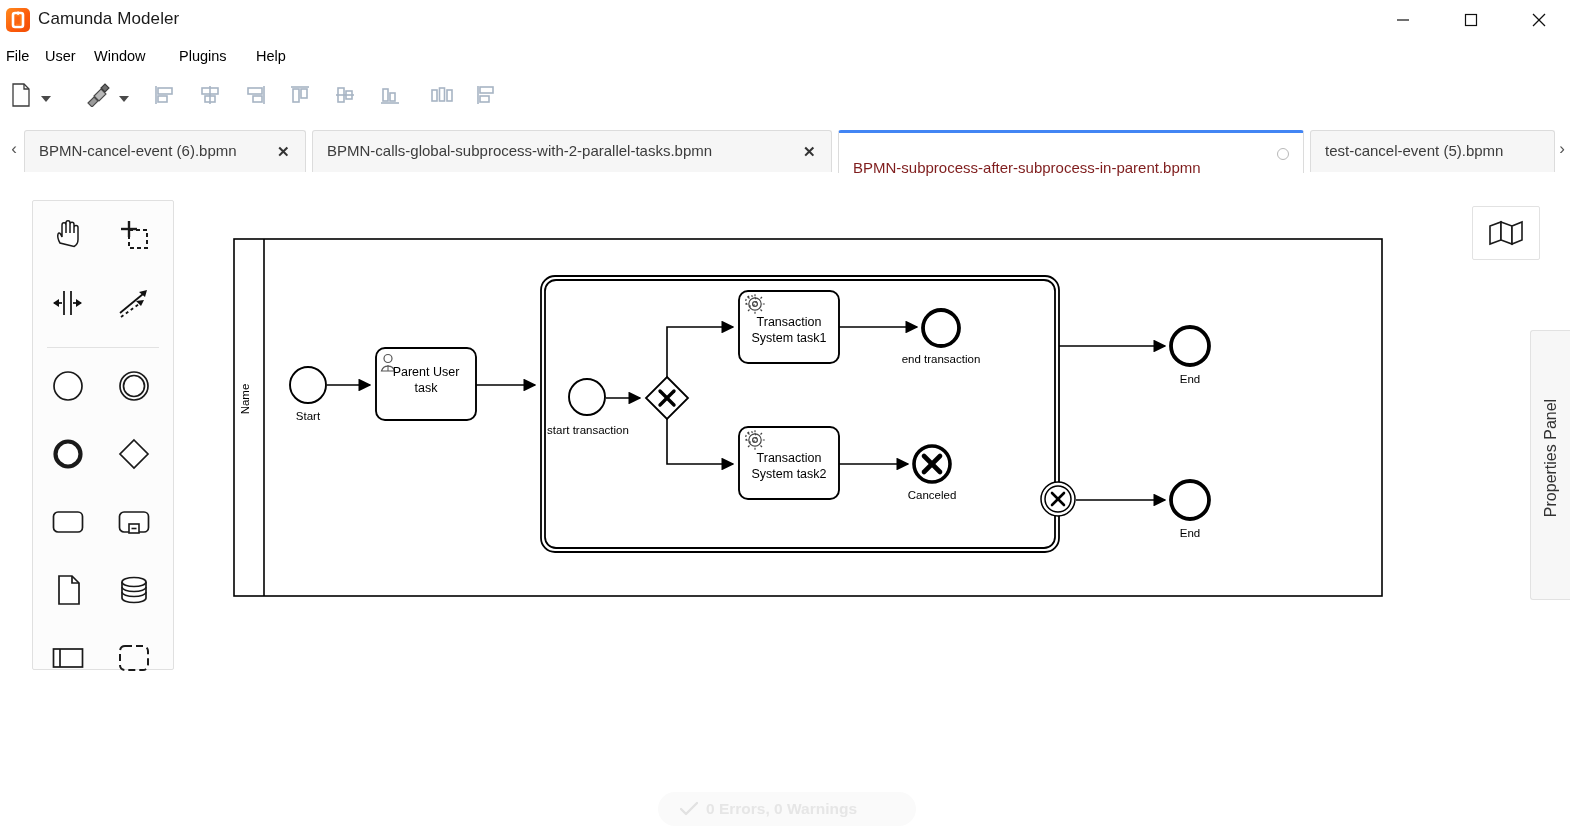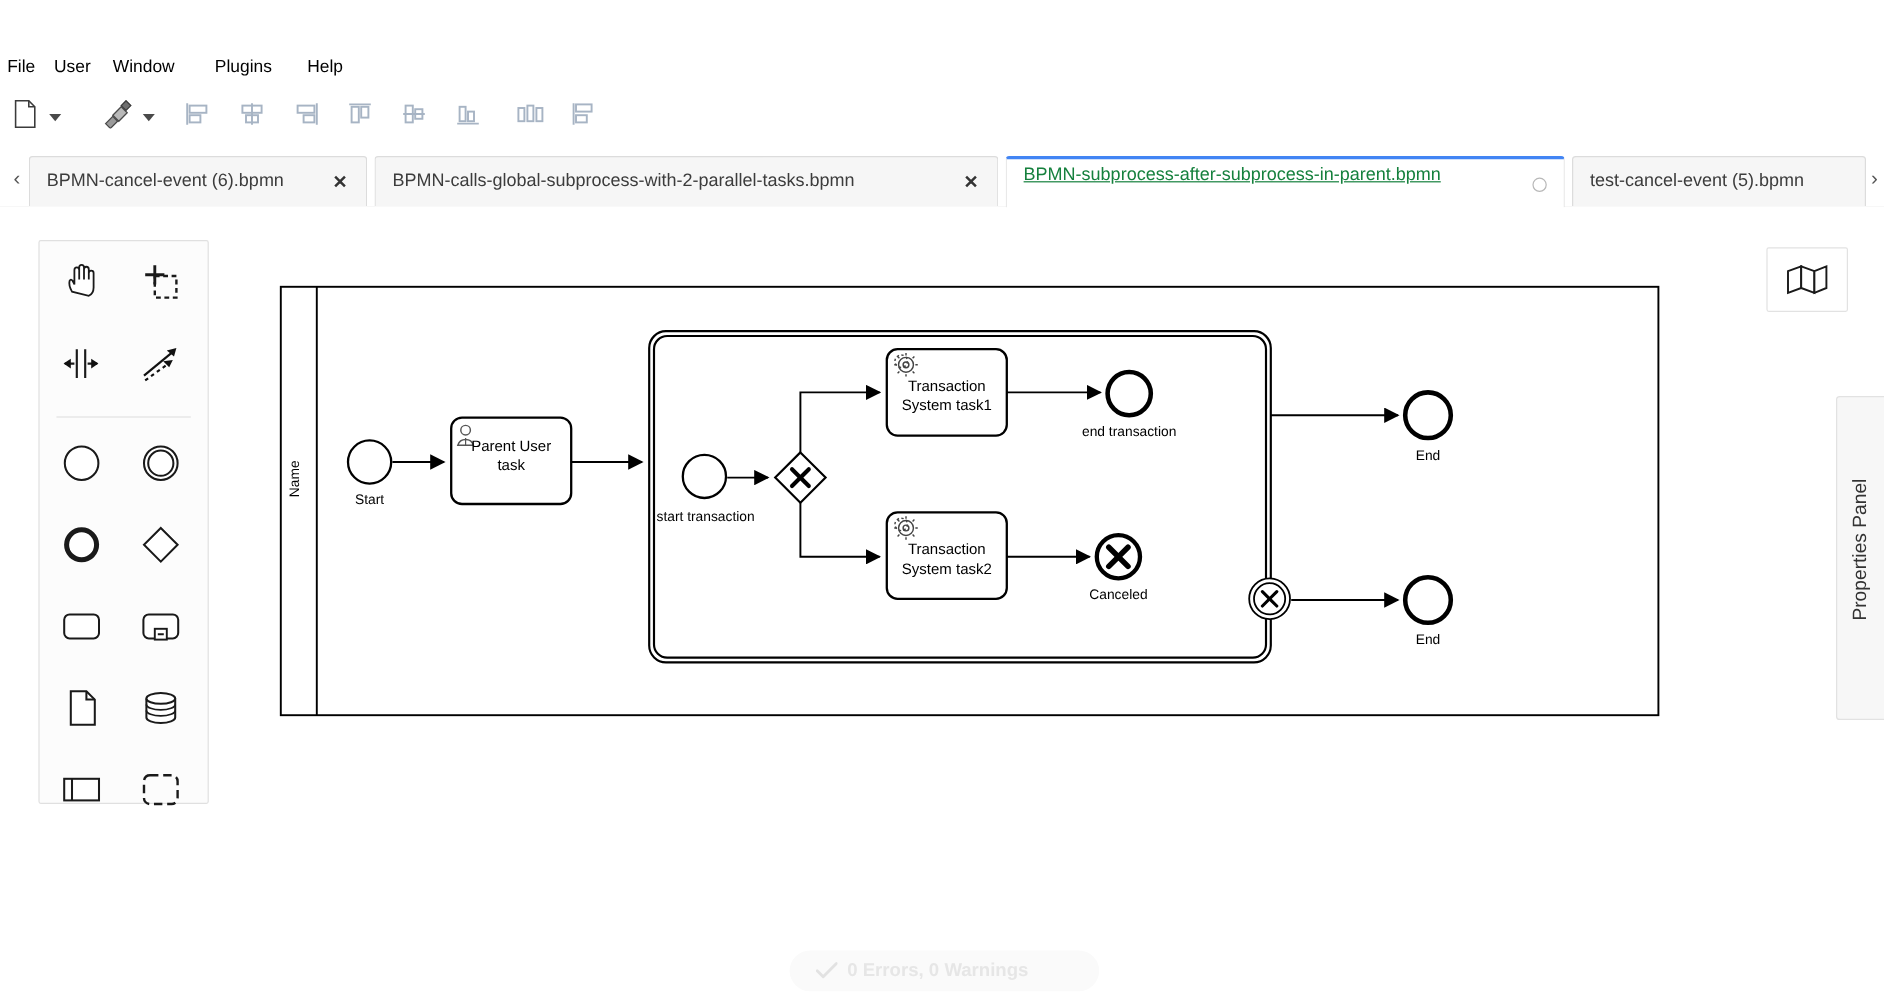--- a/index.html
+++ b/index.html
@@ -37,21 +37,21 @@
   .tabbar{position:absolute;left:0;top:126px;width:1570px;height:46px;background:#fff;
           border-bottom:1px solid #dcdcdc;}
   .tabscroll{position:absolute;top:8px;width:20px;height:30px;font-size:17px;color:#555;
              text-align:center;line-height:30px;cursor:default;}
   #scroll-left{left:4px;} #scroll-right{left:1552px;}
   .tab{position:absolute;top:4px;height:42px;background:#f6f6f6;border:1px solid #dcdcdc;
        border-bottom:none;border-radius:3px 3px 0 0;cursor:default;box-sizing:border-box;}
   .tab .label{position:absolute;left:14px;top:11px;font-size:15px;color:#3c3c3c;white-space:nowrap;}
   .tab .closex{position:absolute;top:12px;font-size:15px;color:#333;font-weight:bold;cursor:default;}
   .tab.active{background:#fff;border-color:#dcdcdc;border-top:3px solid #4285f4;height:43px;z-index:3;}
-  .tab.active .label{top:4px;color:#15803d;text-decoration:underline;}
+  .tab.active .label{top:26px;color:#7f1d1d;}
   .dirtydot{position:absolute;top:15px;width:12px;height:12px;border:1.5px solid #b8b8b8;
             border-radius:50%;box-sizing:border-box;}
 
   
   .canvas{position:absolute;left:0;top:172px;width:1570px;height:662px;background:#fff;overflow:hidden;}
 
   
   .palette{position:absolute;left:32px;top:28px;width:142px;height:470px;background:#fcfcfc;
            border:1px solid #e0e0e0;border-radius:2px;box-sizing:border-box;}
   .pdiv{position:absolute;left:14px;width:112px;height:1px;background:#e2e2e2;}
@@ -79,20 +79,48 @@
   .bpmn{position:absolute;left:0;top:0;width:1570px;height:662px;}
   .bpmn text{font-family:"Liberation Sans", sans-serif;fill:#000;}
   .lbl{font-size:11.5px;text-anchor:middle;}
   .tasklbl{font-size:12.5px;text-anchor:middle;}
 </style>
 </head>
 <body>
 
 <div class="app">
 
+  <div class="titlebar">
+    <div class="logo">
+      <div class="bar"></div>
+      <svg width="24" height="24" style="position:absolute;left:0;top:0">
+        <rect x="7" y="5" width="10" height="14" rx="2" fill="none" stroke="#ffffff" stroke-width="2.6"></rect>
+        <rect x="10.2" y="8.4" width="3.6" height="7.4" fill="#fb6210"></rect>
+        <rect x="11.2" y="3.6" width="1.8" height="3.2" fill="#ffffff"></rect>
+      </svg>
+    </div>
+    <div class="apptitle">Camunda Modeler</div>
+
+    <div class="winbtn" id="btn-min">
+      <svg width="14" height="14">
+          <line x1="1" y1="7" x2="13" y2="7" stroke="#111" stroke-width="1.2"></line>
+        </svg>
+    </div>
+    <div class="winbtn" id="btn-max">
+      <svg width="14" height="14">
+          <rect x="1.5" y="1.5" width="11" height="11" fill="none" stroke="#111" stroke-width="1.2"></rect>
+        </svg>
+    </div>
+    <div class="winbtn" id="btn-close">
+      <svg width="16" height="16">
+        <line x1="2" y1="2" x2="14" y2="14" stroke="#111" stroke-width="1.2"></line>
+        <line x1="14" y1="2" x2="2" y2="14" stroke="#111" stroke-width="1.2"></line>
+      </svg>
+    </div>
+  </div>
 
   <div class="menubar">
     <div class="menuitem" style="left:6px">File</div>
     <div class="menuitem" style="left:45px">User</div>
     <div class="menuitem" style="left:94px">Window</div>
     <div class="menuitem" style="left:179px">Plugins</div>
     <div class="menuitem" style="left:256px">Help</div>
   </div>
 
   <div class="toolbar">

